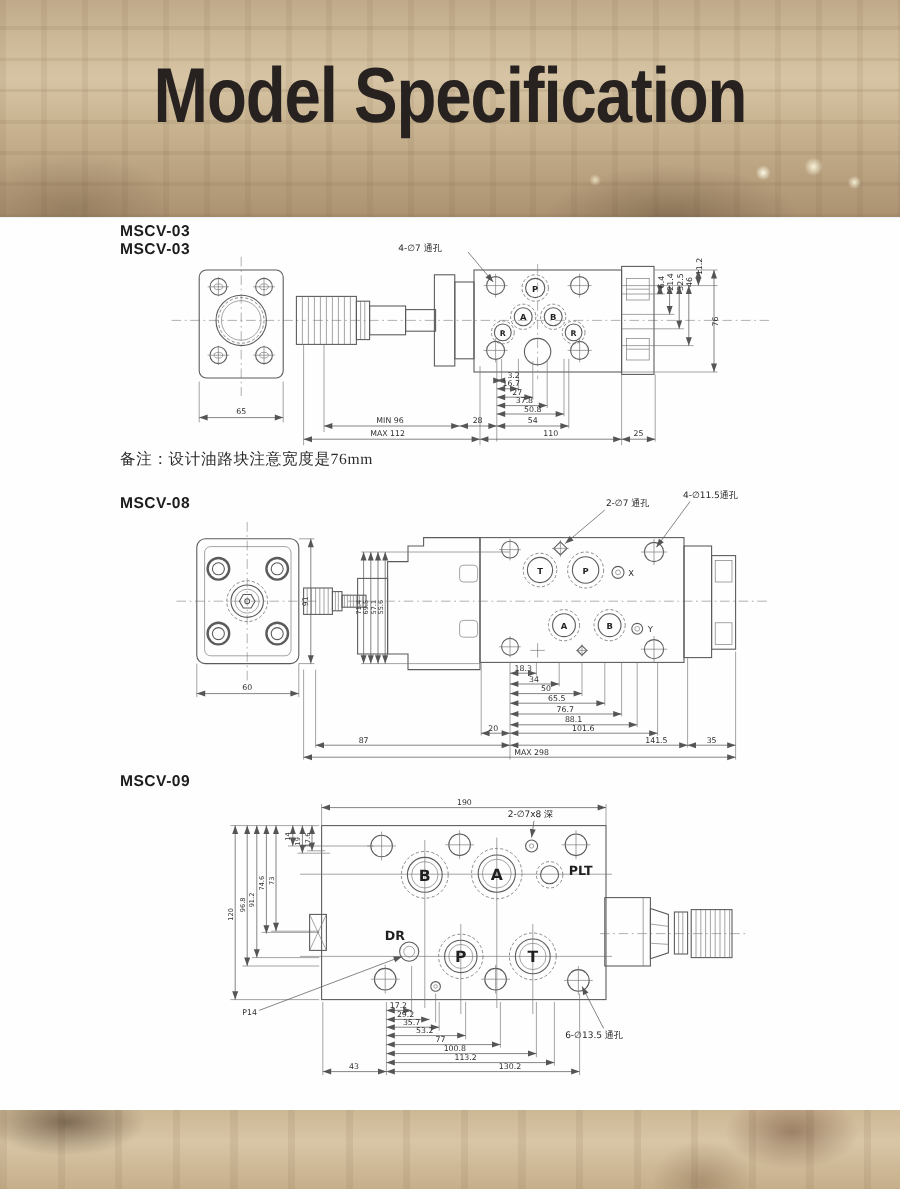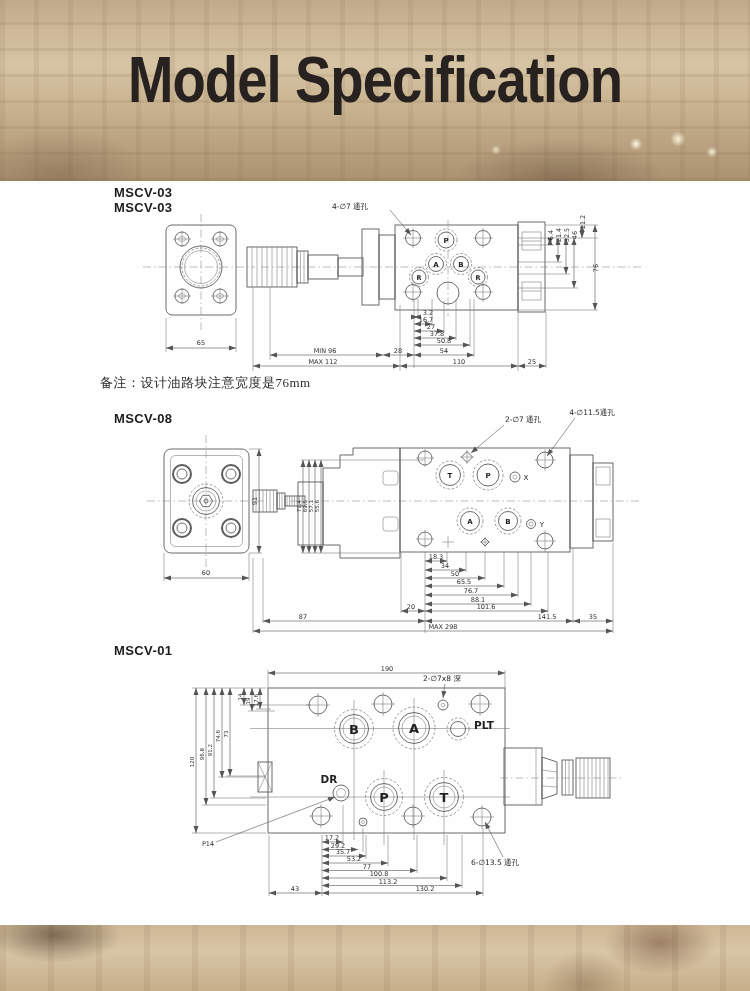--- a/index.html
+++ b/index.html
@@ -19,21 +19,21 @@
   .photo-bottom{top:925px;height:66px;background:
     radial-gradient(95px 40px at 55px 10px, rgba(60,42,28,.55), rgba(60,42,28,0) 70%),
     radial-gradient(80px 45px at 660px 18px, rgba(90,50,32,.45), rgba(90,50,32,0) 70%),
     radial-gradient(60px 50px at 585px 60px, rgba(100,70,45,.30), rgba(100,70,45,0) 70%),
     repeating-linear-gradient(90deg, rgba(130,105,75,.12) 0 6px, rgba(0,0,0,0) 6px 48px),
     linear-gradient(180deg,#cdb795,#d8c6a6 40%,#c6ae8a);}
   .big-title{position:absolute;left:0;top:46px;width:750px;text-align:center;
     font-weight:bold;font-size:58px;color:#272220;letter-spacing:-1px;
     transform:scaleX(.94) scaleY(1.12);transform-origin:50% 50%;}
   .panel{position:absolute;left:0;top:181px;width:750px;height:744px;background:#fefefe;}
-  .mtitle{position:absolute;left:100px;font-size:13px;font-weight:bold;color:#1c1c1c;letter-spacing:.4px;margin-left:14px;}
+  .mtitle{position:absolute;left:100px;font-size:13px;font-weight:bold;color:#1c1c1c;letter-spacing:.4px;}
   .note{position:absolute;left:100px;top:374px;font-size:13px;color:#2b2b2b;letter-spacing:.5px;font-family:Liberation Serif, serif;}
   svg{position:absolute;overflow:visible;}
   svg text{font-family:"DejaVu Sans","Liberation Sans",sans-serif;}
   .ln{fill:none;stroke:#5b5b5b;stroke-width:.9;}
   .thk{stroke-width:2;}
   .lt{fill:none;stroke:#767676;stroke-width:.55;}
   .cl{fill:none;stroke:#8a8a8a;stroke-width:.55;stroke-dasharray:8 3 1.5 3;}
   .dsh{fill:none;stroke:#6b6b6b;stroke-width:.65;stroke-dasharray:2.6 1.8;}
   .dm{fill:none;stroke:#555;stroke-width:.6;}
   .d{font-size:6.5px;fill:#2f2f2f;text-anchor:middle;}
@@ -352,21 +352,21 @@
         <text class="d" x="208" y="214">87</text>
       <line class="dm" x1="330" y1="216" x2="478" y2="216" marker-start="url(#ar2)" marker-end="url(#ar2)"></line>
         <text class="d" x="452" y="214">141.5</text>
       <line class="dm" x1="478" y1="216" x2="518" y2="216" marker-start="url(#ar2)" marker-end="url(#ar2)"></line>
         <text class="d" x="498" y="214">35</text>
       <line class="dm" x1="158" y1="226" x2="518" y2="226" marker-start="url(#ar2)" marker-end="url(#ar2)"></line>
         <text class="d" x="348" y="224">MAX 298</text>
     </g>
   </svg>
 
-  <div class="mtitle" style="top:643px">MSCV-01</div>
+  <div class="mtitle" style="top:643px">MSCV-09</div>
 
   <svg style="left:95px;top:650px" width="605" height="275" viewBox="0 0 605 275">
     <defs>
       <marker id="ar3" markerWidth="8" markerHeight="8" refX="7.5" refY="3" orient="auto-start-reverse" markerUnits="userSpaceOnUse">
         <path d="M0.5,0.5 L7.5,3 L0.5,5.5 Z" fill="#555"></path>
       </marker>
     </defs>
     <g>
       <path class="lt" d="M173,38V20M410,38V20"></path>
       <line class="dm" x1="173" y1="23" x2="410" y2="23" marker-start="url(#ar3)" marker-end="url(#ar3)"></line>

